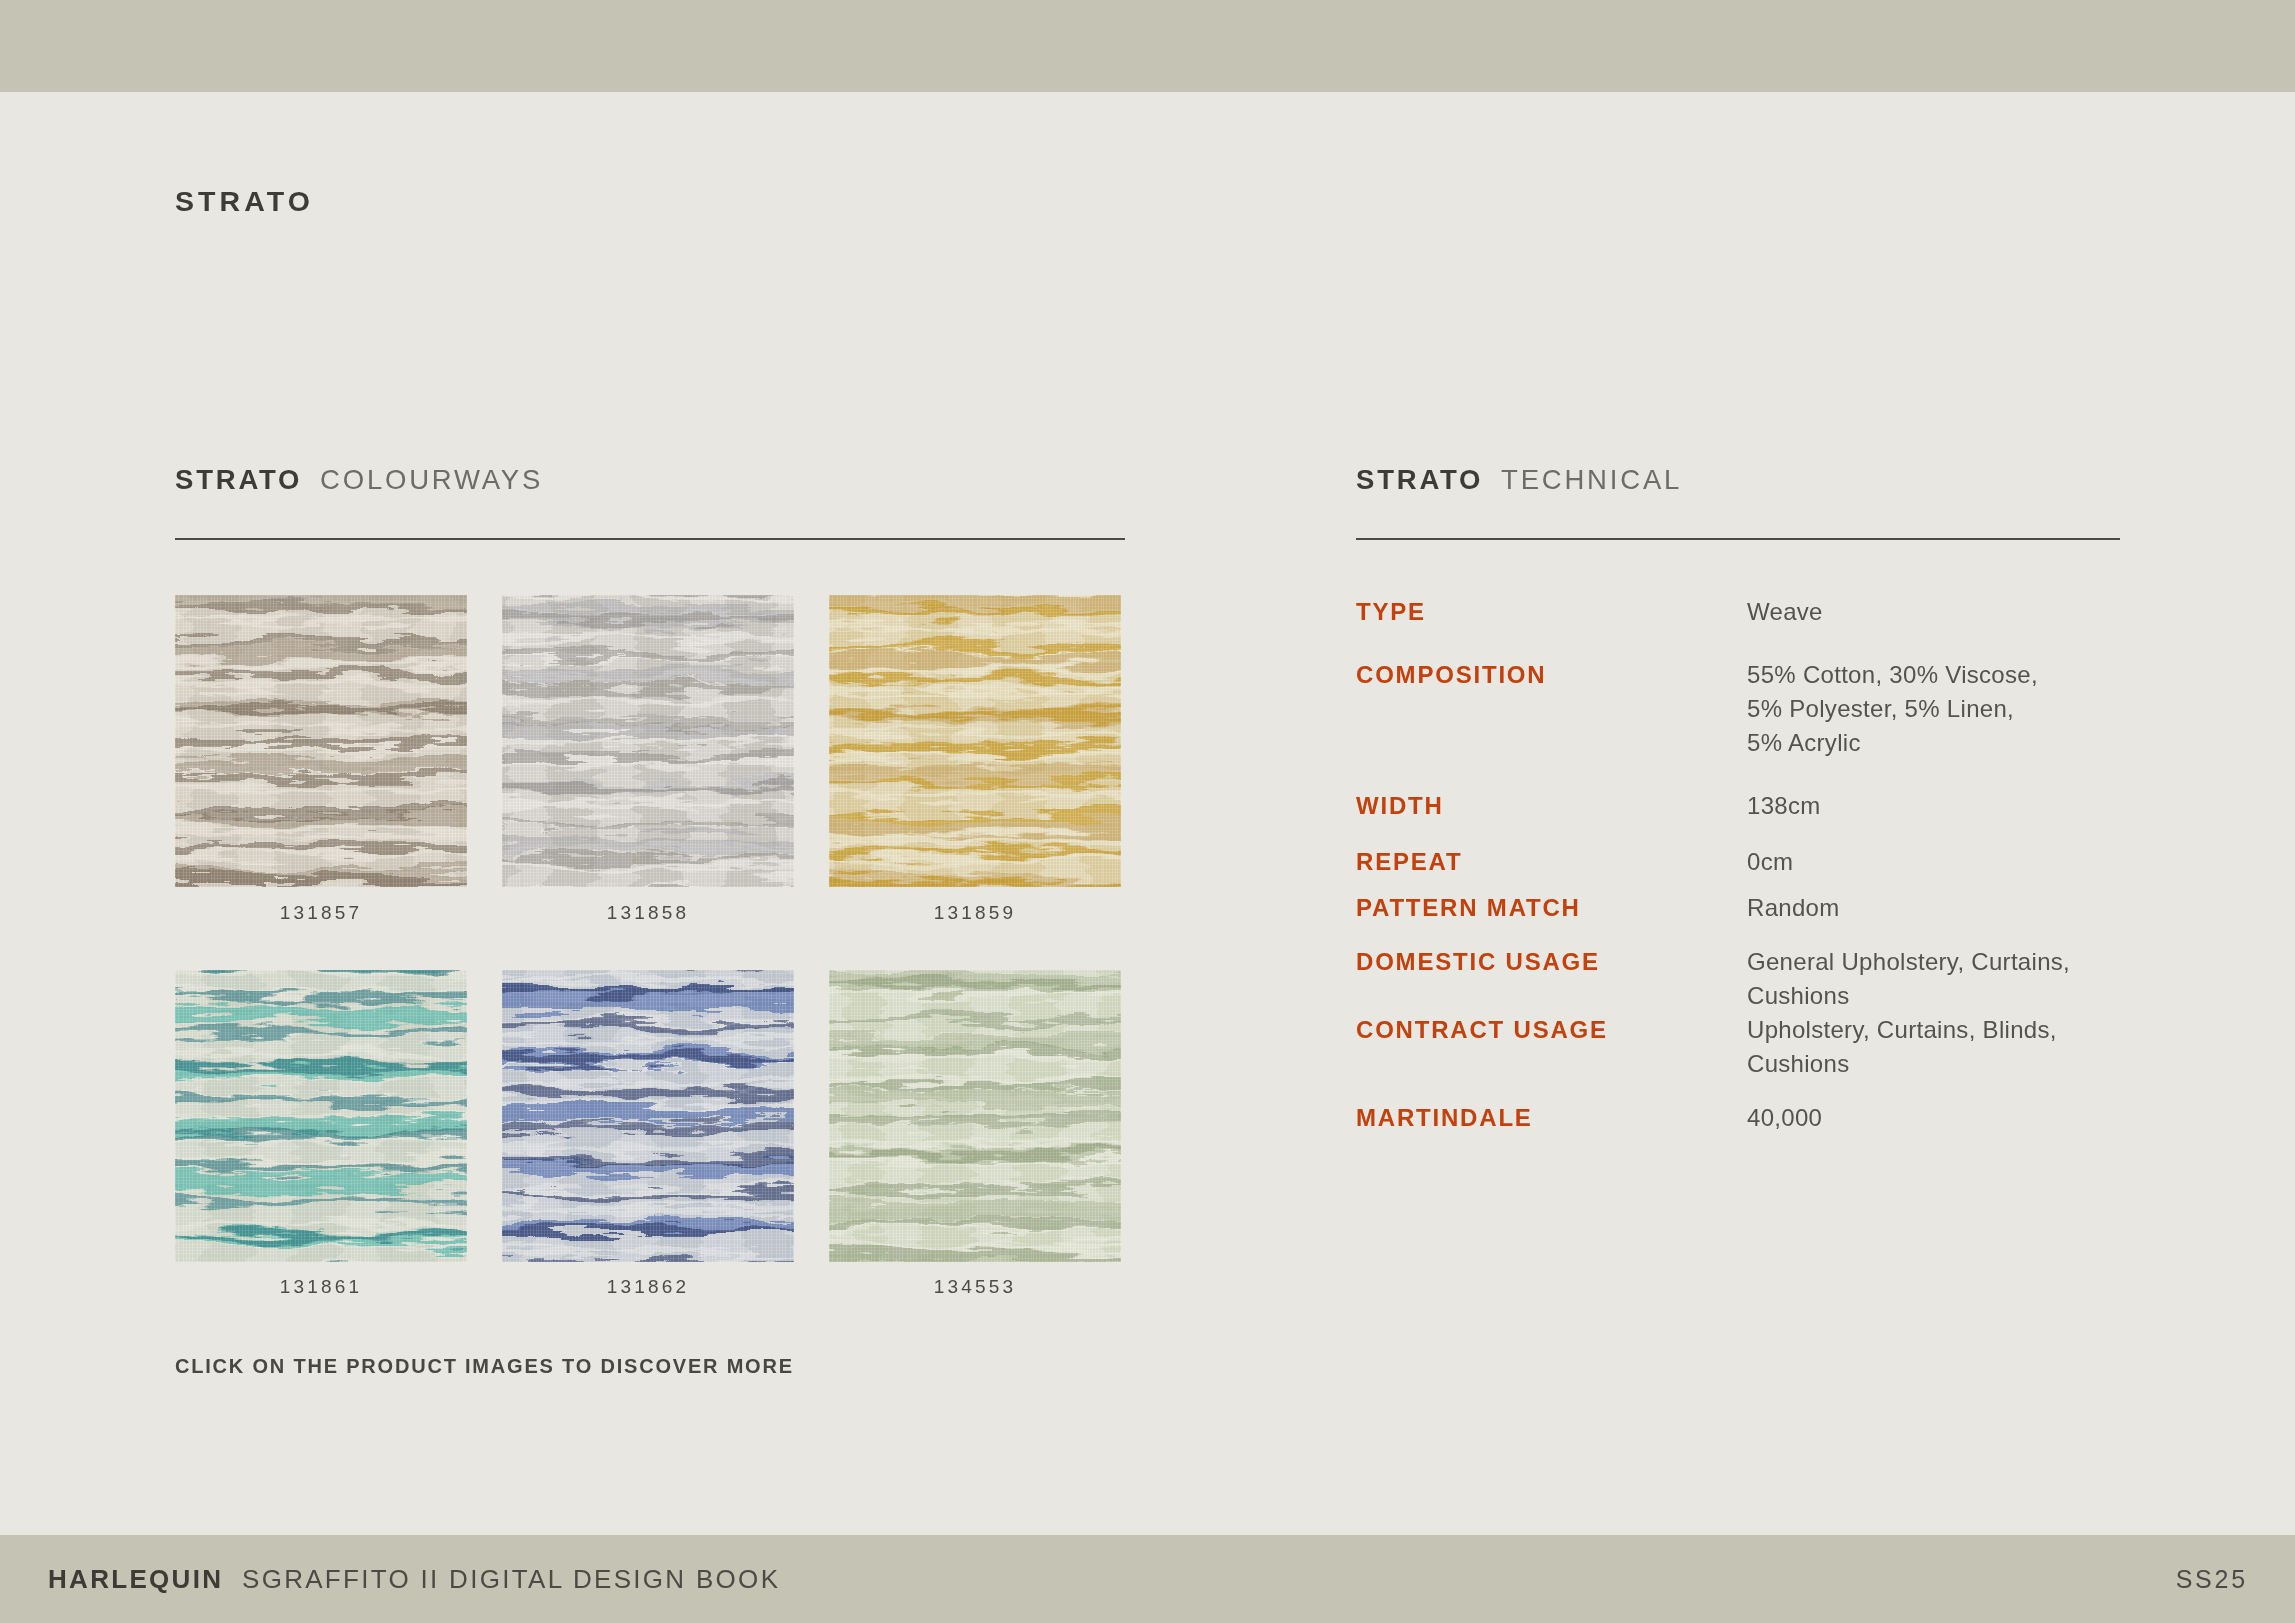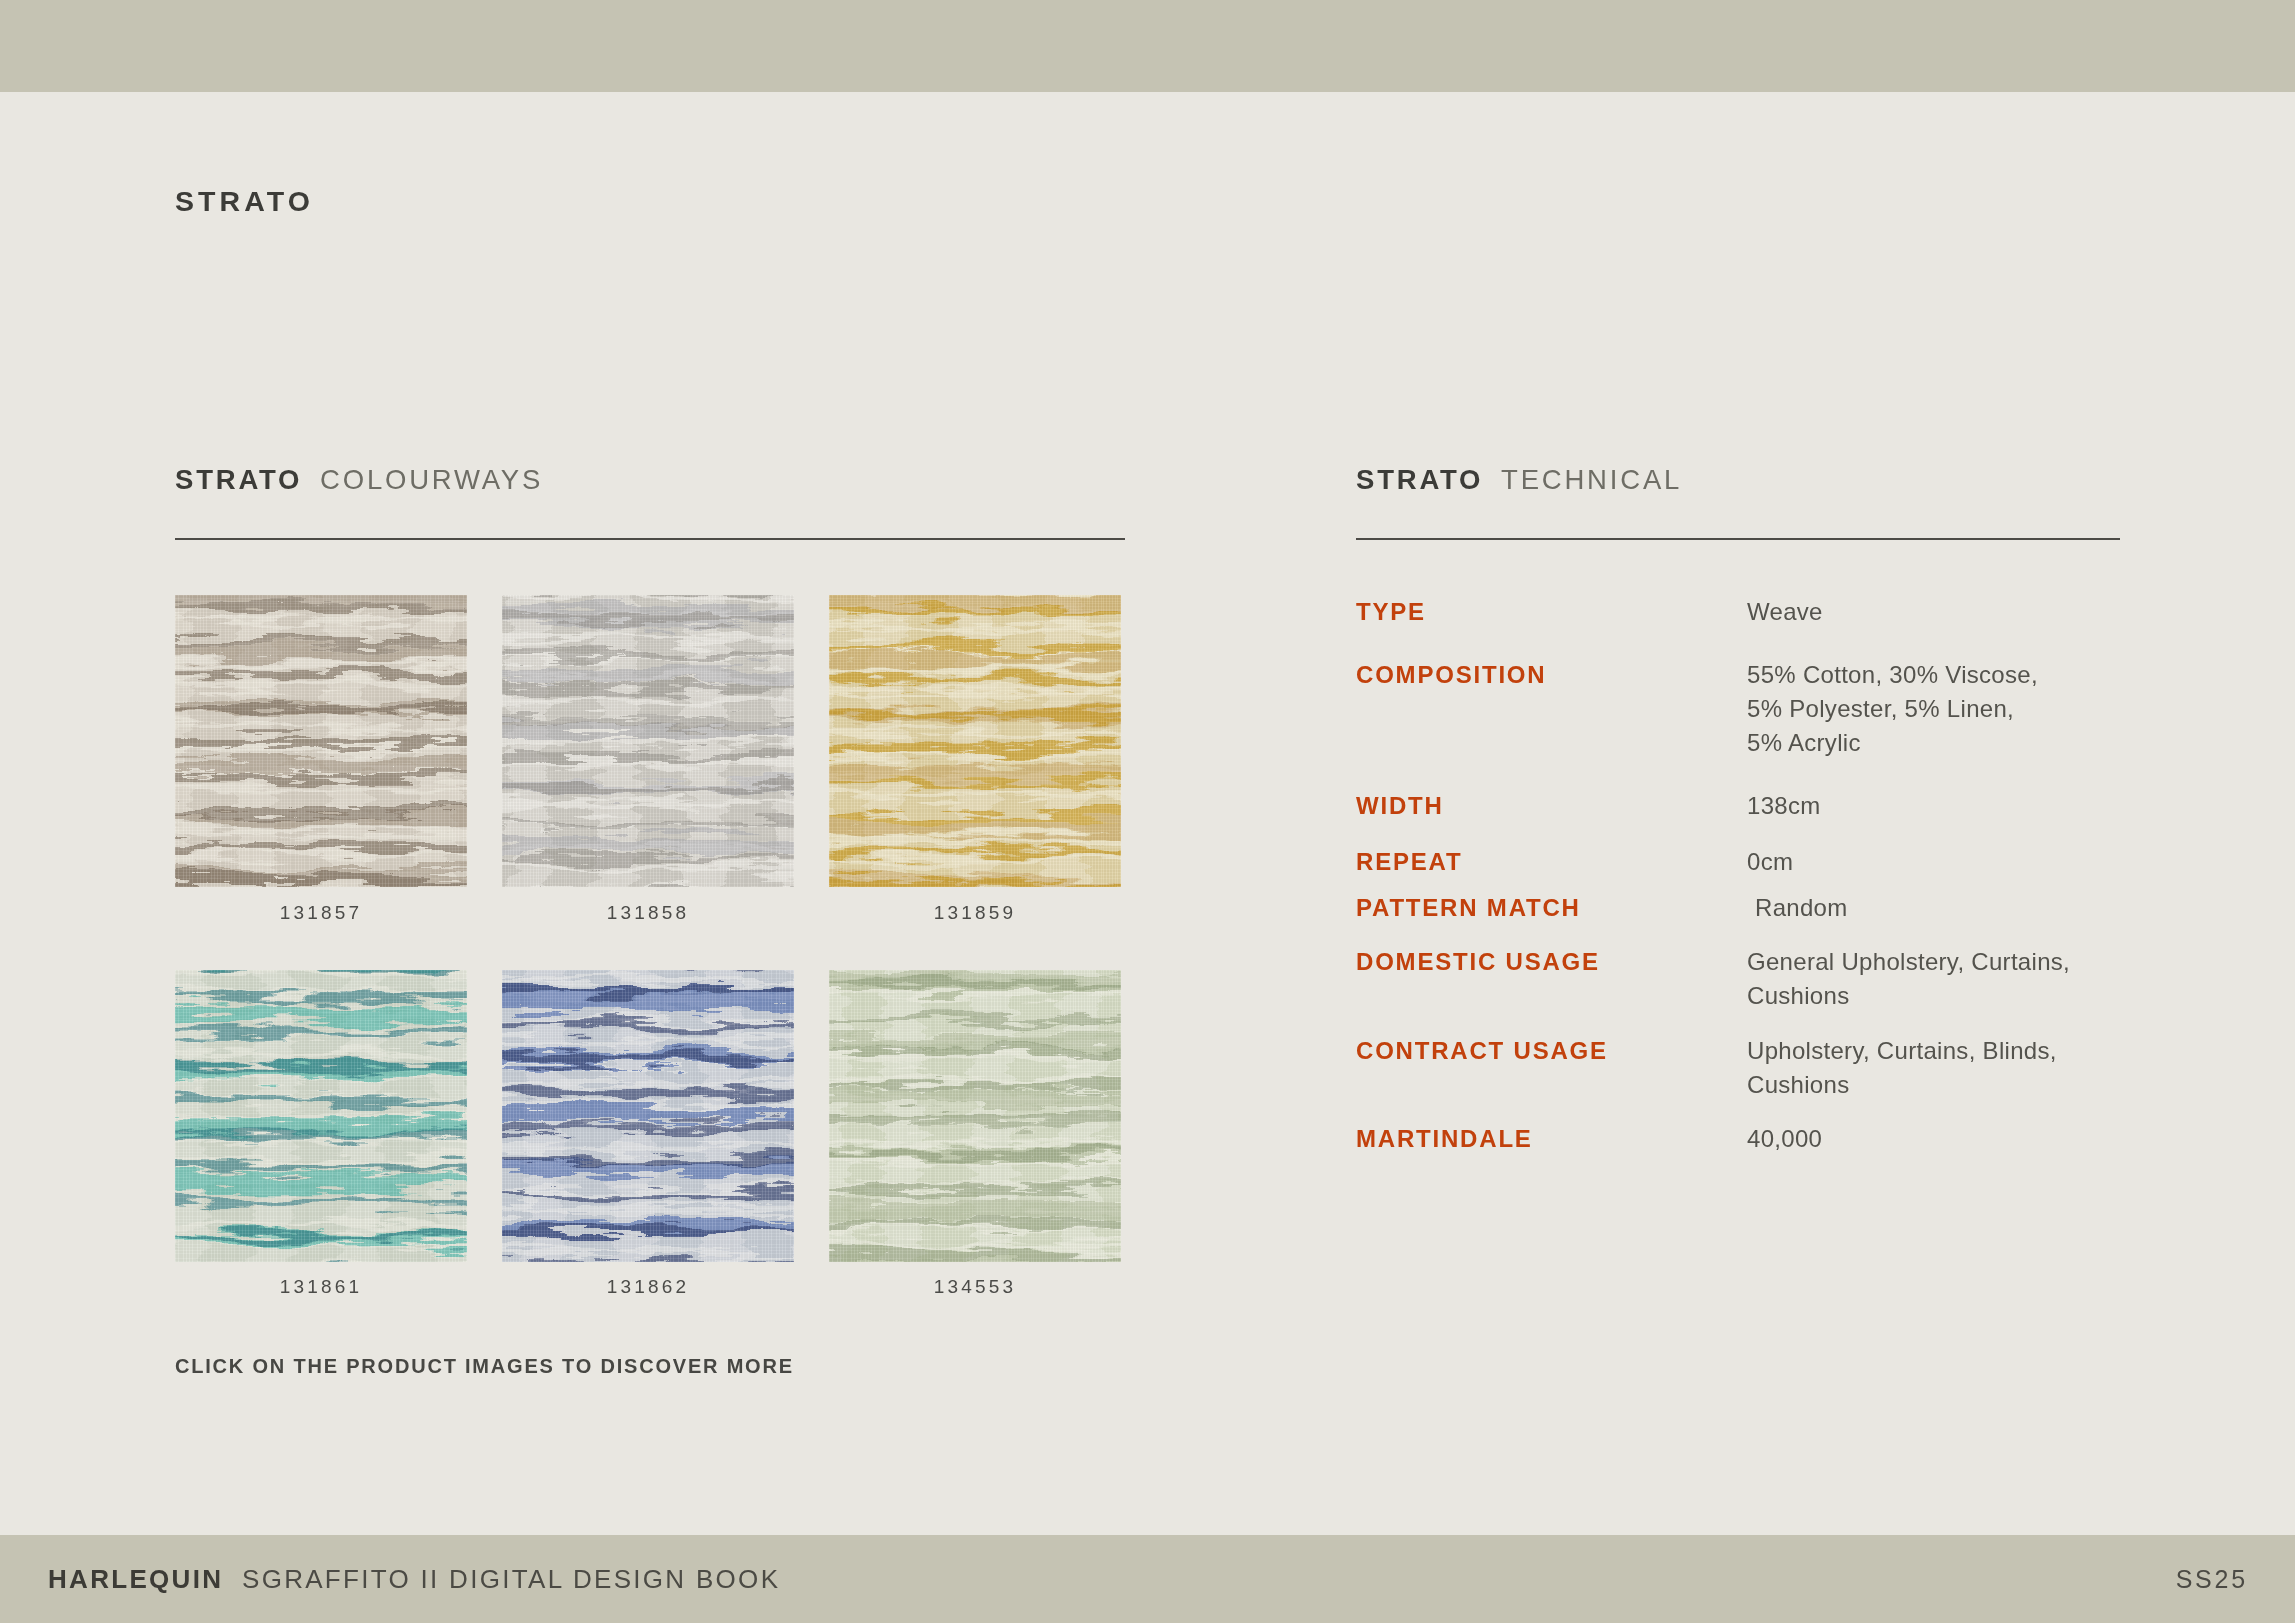--- a/index.html
+++ b/index.html
@@ -96,22 +96,22 @@
     font-size: 20px; font-weight: 700; letter-spacing: 1.8px; color: #474743;
   }
 
   
   .technical-table { position: absolute; left: 1356px; top: 595px; width: 808px; }
   .tech-row { display: flex; align-items: flex-start; }
   .tech-row:nth-child(1) { margin-bottom: 28.5px; }
   .tech-row:nth-child(2) { margin-bottom: 29px; }
   .tech-row:nth-child(3) { margin-bottom: 22px; }
   .tech-row:nth-child(4) { margin-bottom: 12px; }
-  .tech-row:nth-child(5) { margin-bottom: 20px; gap: 8px; }
-  .tech-row:nth-child(6) { margin-bottom: 21px; }
+  .tech-row:nth-child(5) { margin-bottom: 20px; }
+  .tech-row:nth-child(6) { }
   .tech-row:nth-child(7) { margin-bottom: 20px; }
   .tech-row:nth-child(8) { margin-bottom: 0; }
   .tech-label {
     flex: none; width: 391px;
     font-size: 24px; font-weight: 700; letter-spacing: 1.8px;
     color: #c2410c; line-height: 34px;
   }
   .tech-value {
     font-size: 24px; font-weight: 400; color: #54534d;
     line-height: 34px; letter-spacing: 0.3px; white-space: pre-line;

